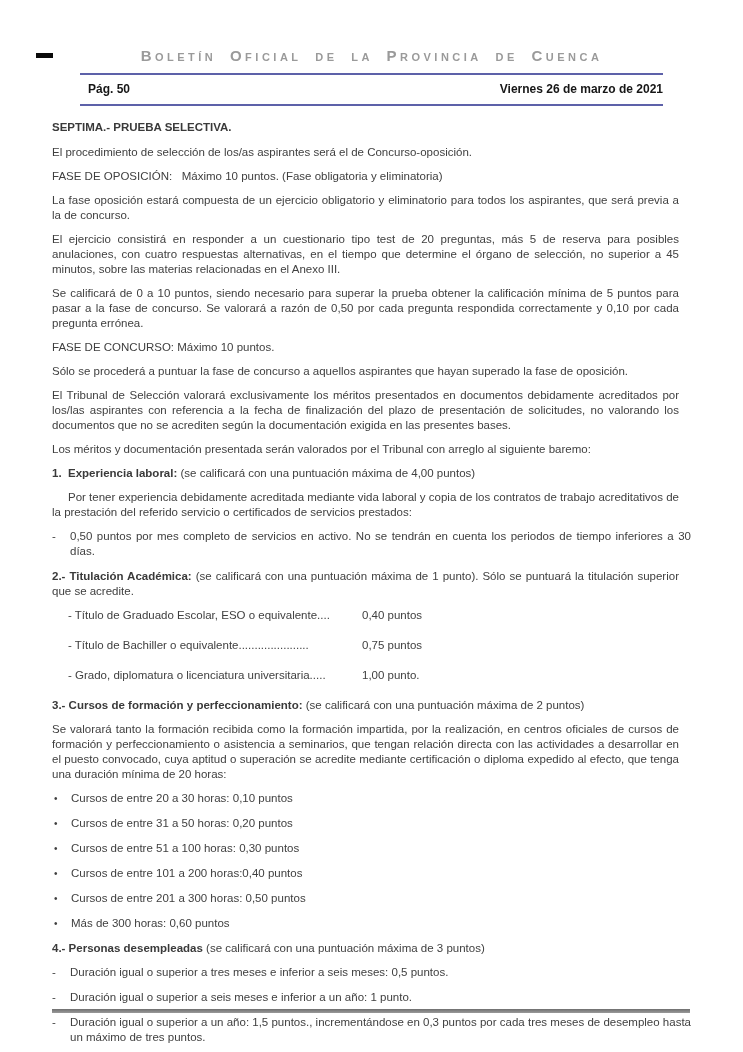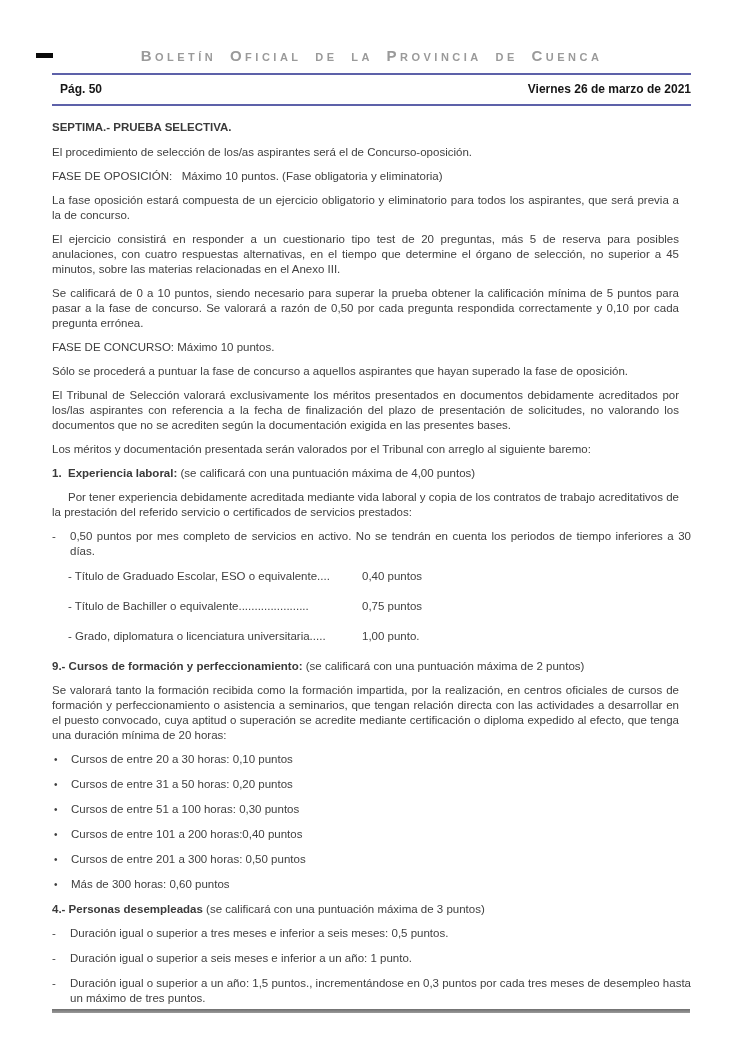--- a/index.html
+++ b/index.html
@@ -7,21 +7,21 @@
     position:relative;
     width:743px;height:1052px;
     margin:0 auto;
     background:#ffffff;
     font-family:"Liberation Sans","DejaVu Sans",sans-serif;
     color:#404040;
     overflow:hidden;
     box-sizing:border-box;
   }
   .artifact{position:absolute;left:36px;top:53px;width:17px;height:5px;background:#0a0a0a;}
-  .header{padding:0 52px;}
+  .header{padding:0 80px;}
   .masthead{
     margin-top:47px;
     text-align:center;
     font-variant:small-caps;
     font-weight:bold;
     font-size:15px;
     letter-spacing:3.5px;
     word-spacing:6px;
     color:#9a9a9a;
     white-space:nowrap;
@@ -81,33 +81,34 @@
       <p class="p">FASE DE CONCURSO: Máximo 10 puntos.</p>
       <p class="p">Sólo se procederá a puntuar la fase de concurso a aquellos aspirantes que hayan superado la fase de oposición.</p>
       <p class="p j">El Tribunal de Selección valorará exclusivamente los méritos presentados en documentos debidamente acreditados por los/las aspirantes con referencia a la fecha de finalización del plazo de presentación de solicitudes, no valorando los documentos que no se acrediten según la documentación exigida en las presentes bases.</p>
       <p class="p">Los méritos y documentación presentada serán valorados por el Tribunal con arreglo al siguiente baremo:</p>
       <p class="p j"><span class="lead">1.&nbsp; Experiencia laboral:</span><span> (se calificará con una puntuación máxima de 4,00 puntos)</span></p>
       <p class="p j ind">Por tener experiencia debidamente acreditada mediante vida laboral y copia de los contratos de trabajo acreditativos de la prestación del referido servicio o certificados de servicios prestados:</p>
       <div class="li dash">
         <span class="marker">-</span>
         <span class="txt">0,50 puntos por mes completo de servicios en activo. No se tendrán en cuenta los periodos de tiempo inferiores a 30 días.</span>
       </div>
+      <p class="p j"><span class="lead">2.- Titulación Académica:</span><span> (se calificará con una puntuación máxima de 1 punto). Sólo se puntuará la titulación superior que se acredite.</span></p>
       <div class="dotrow">
         <span class="lbl">- Título de Graduado Escolar, ESO o equivalente....</span>
         <span class="val">0,40 puntos</span>
       </div>
       <div class="dotrow">
         <span class="lbl">- Título de Bachiller o equivalente......................</span>
         <span class="val">0,75 puntos</span>
       </div>
       <div class="dotrow">
         <span class="lbl">- Grado, diplomatura o licenciatura universitaria.....</span>
         <span class="val">1,00 punto.</span>
       </div>
-      <p class="p j"><span class="lead">9.- Cursos de formación y perfeccionamiento:</span><span> (se calificará con una puntuación máxima de 2 puntos)</span></p>
+      <p class="p j"><span class="lead">3.- Cursos de formación y perfeccionamiento:</span><span> (se calificará con una puntuación máxima de 2 puntos)</span></p>
       <p class="p j">Se valorará tanto la formación recibida como la formación impartida, por la realización, en centros oficiales de cursos de formación y perfeccionamiento o asistencia a seminarios, que tengan relación directa con las actividades a desarrollar en el puesto convocado, cuya aptitud o superación se acredite mediante certificación o diploma expedido al efecto, que tenga una duración mínima de 20 horas:</p>
       <div class="li bullet">
         <span class="marker">•</span>
         <span class="txt">Cursos de entre 20 a 30 horas: 0,10 puntos</span>
       </div>
       <div class="li bullet">
         <span class="marker">•</span>
         <span class="txt">Cursos de entre 31 a 50 horas: 0,20 puntos</span>
       </div>
       <div class="li bullet">

